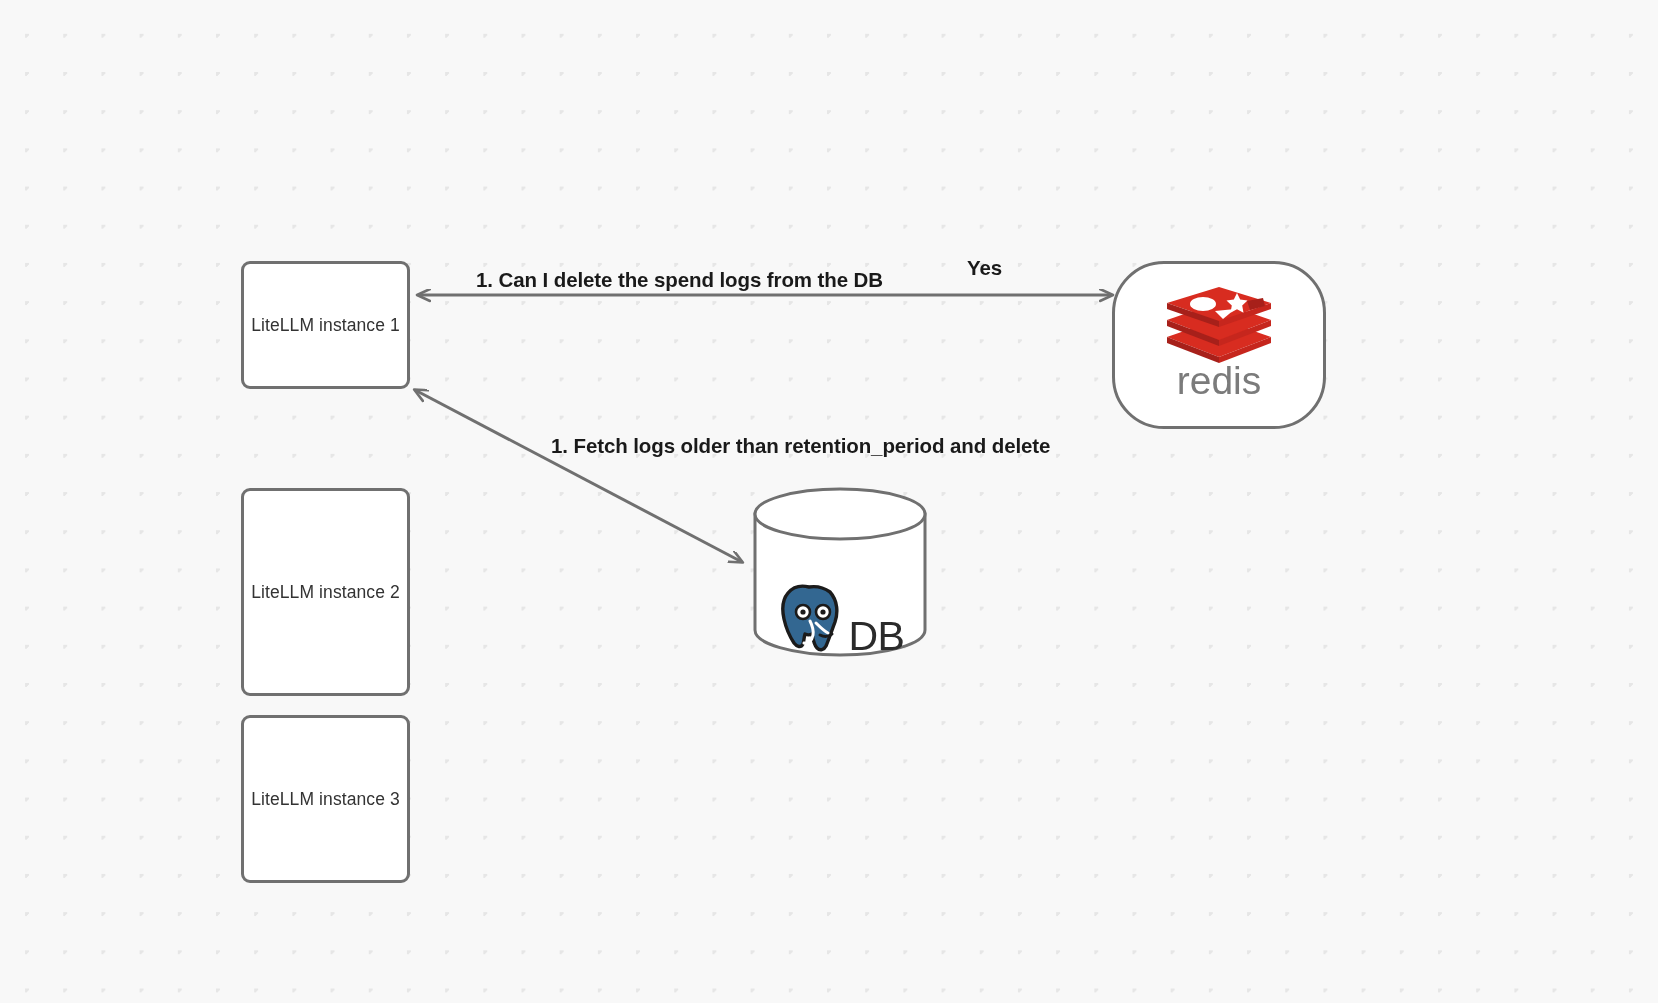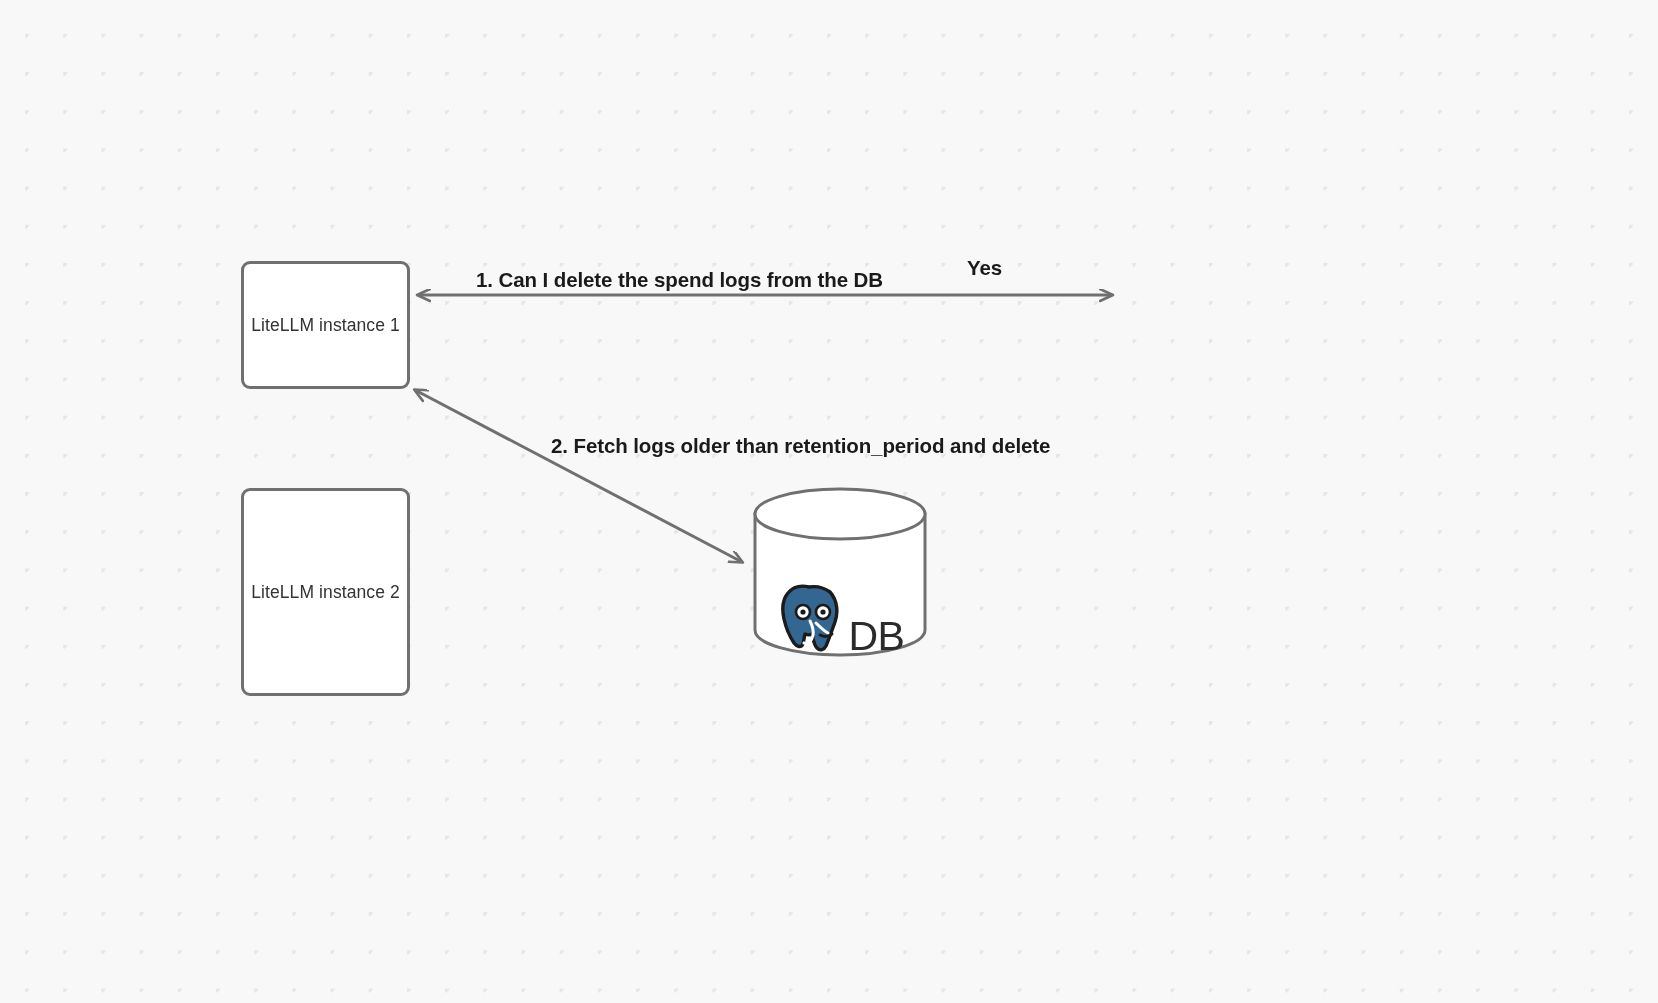--- a/index.html
+++ b/index.html
@@ -132,21 +132,48 @@
   </svg>
 
   <div class="node instance-box" id="node-instance-1">
     <span class="instance-label">LiteLLM instance 1</span>
   </div>
 
   <div class="node instance-box" id="node-instance-2">
     <span class="instance-label">LiteLLM instance 2</span>
   </div>
 
-
+  <div class="node instance-box" id="node-instance-3">
+    <span class="instance-label">LiteLLM instance 3</span>
+  </div>
+
+  <div class="node" id="node-redis">
+    <svg class="redis-logo-svg" width="112" height="76" viewBox="0 0 112 76" xmlns="http://www.w3.org/2000/svg">
+
+      <path d="M4 50 L56 32 L108 50 L56 70 Z" fill="#d82c20"></path>
+      <path d="M4 50 L56 70 L56 76 L4 56 Z" fill="#a7201a"></path>
+      <path d="M108 50 L56 70 L56 76 L108 56 Z" fill="#c6261d"></path>
+
+      <path d="M4 33 L56 15 L108 33 L56 53 Z" fill="#d82c20"></path>
+      <path d="M4 33 L56 53 L56 59 L4 39 Z" fill="#a7201a"></path>
+      <path d="M108 33 L56 53 L56 59 L108 39 Z" fill="#c6261d"></path>
+
+      <path d="M4 16 L56 0 L108 16 L56 34 Z" fill="#d82c20"></path>
+      <path d="M4 16 L56 34 L56 40 L4 22 Z" fill="#a7201a"></path>
+      <path d="M108 16 L56 34 L56 40 L108 22 Z" fill="#c6261d"></path>
+
+      <ellipse cx="40" cy="17" rx="13" ry="7" fill="#ffffff"></ellipse>
+      <path d="M74 6 l3.2 6.6 7.3 1 -5.3 5 1.3 7.2 -6.5 -3.5 -6.5 3.5 1.3 -7.2 -5.3 -5 7.3 -1 Z" fill="#ffffff"></path>
+      <path d="M52 24 L72 22 L60 32 Z" fill="#ffffff"></path>
+      <path d="M84 14 L100 11 L102 19 L87 23 Z" fill="#a7201a"></path>
+    </svg>
+    <svg class="redis-wordmark-svg" width="118" height="40" viewBox="0 0 118 40" xmlns="http://www.w3.org/2000/svg">
+      <text x="59" y="31" text-anchor="middle" font-family="Liberation Sans, sans-serif" font-size="39" fill="#7b7b7b">redis</text>
+    </svg>
+  </div>
 
   <div id="node-db">
     <svg class="db-cyl-svg" width="174" height="170" viewBox="0 0 174 170" xmlns="http://www.w3.org/2000/svg">
       <path d="M2 27 L2 143 A85 25 0 0 0 172 143 L172 27 Z" fill="#ffffff" stroke="#707070" stroke-width="3"></path>
       <ellipse cx="87" cy="27" rx="85" ry="25" fill="#ffffff" stroke="#707070" stroke-width="3"></ellipse>
     </svg>
     <div class="db-logo-wrap">
       <svg width="72" height="74" viewBox="0 0 72 74" xmlns="http://www.w3.org/2000/svg">
         <g stroke="#1b1b1b" stroke-width="3.4" stroke-linejoin="round" fill="#336791">
           <path d="M54 9 C47 4 39 3 33 4 C25 2 17 4 12 10 C6 17 6 27 8 36
@@ -167,15 +194,15 @@
         <path d="M44 52 C48 54 53 54 56 51" fill="none" stroke="#1b1b1b" stroke-width="3" stroke-linecap="round"></path>
       </svg>
       <span class="db-text">DB</span>
     </div>
   </div>
 
   <div class="edge-label" id="edge-label-1">1.  Can I delete the spend logs from the DB</div>
 
   <div class="edge-label" id="edge-label-1-yes">Yes</div>
 
-  <div class="edge-label" id="edge-label-2">2.  Fetch logs older than retention_period and delete</div>
+  <div class="edge-label" id="edge-label-2">1.  Fetch logs older than retention_period and delete</div>
 
 </div>
 
 </body></html>

